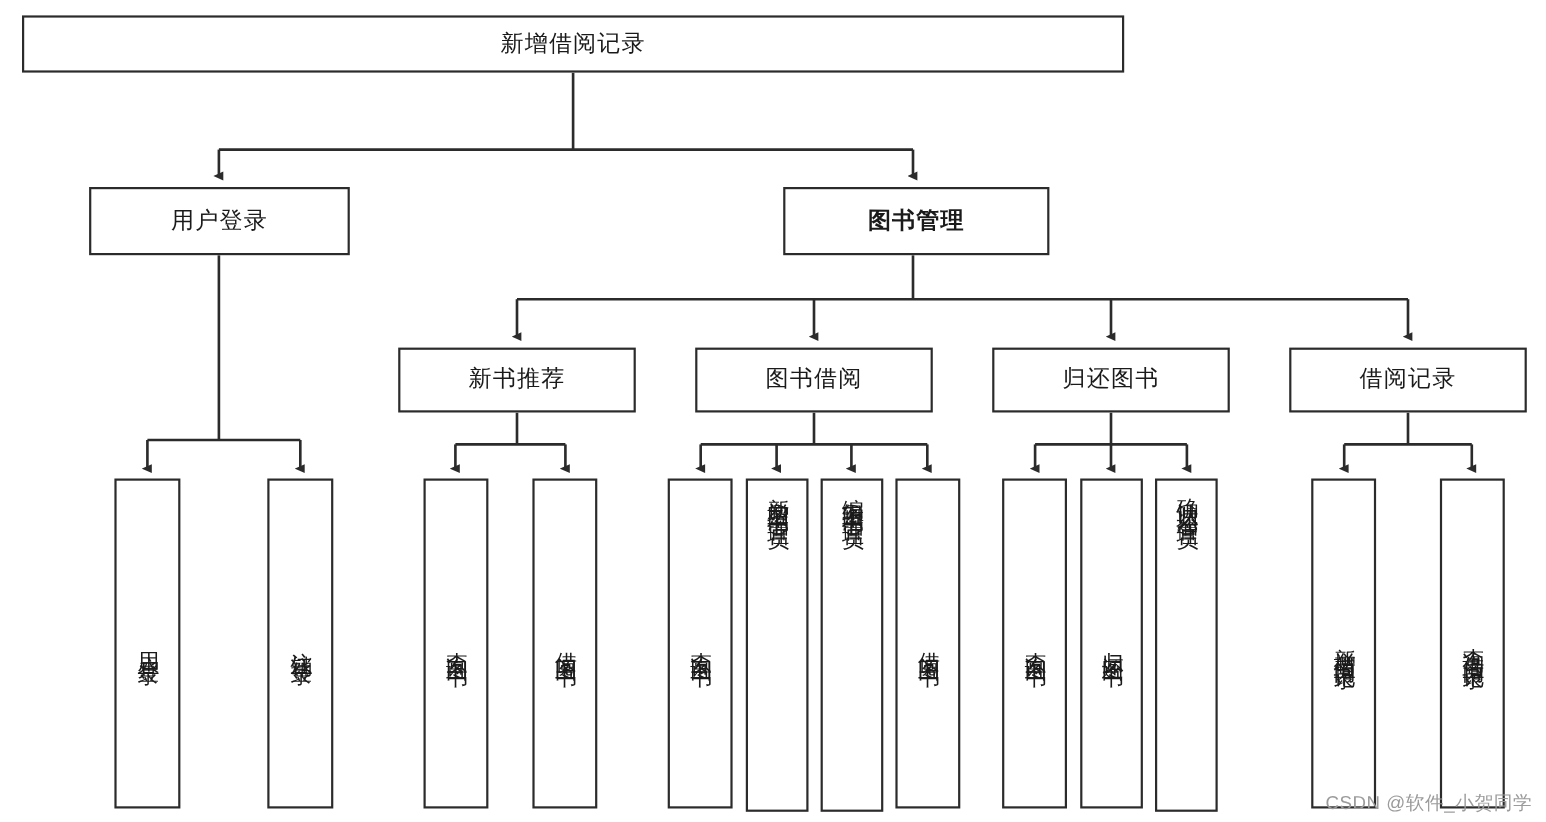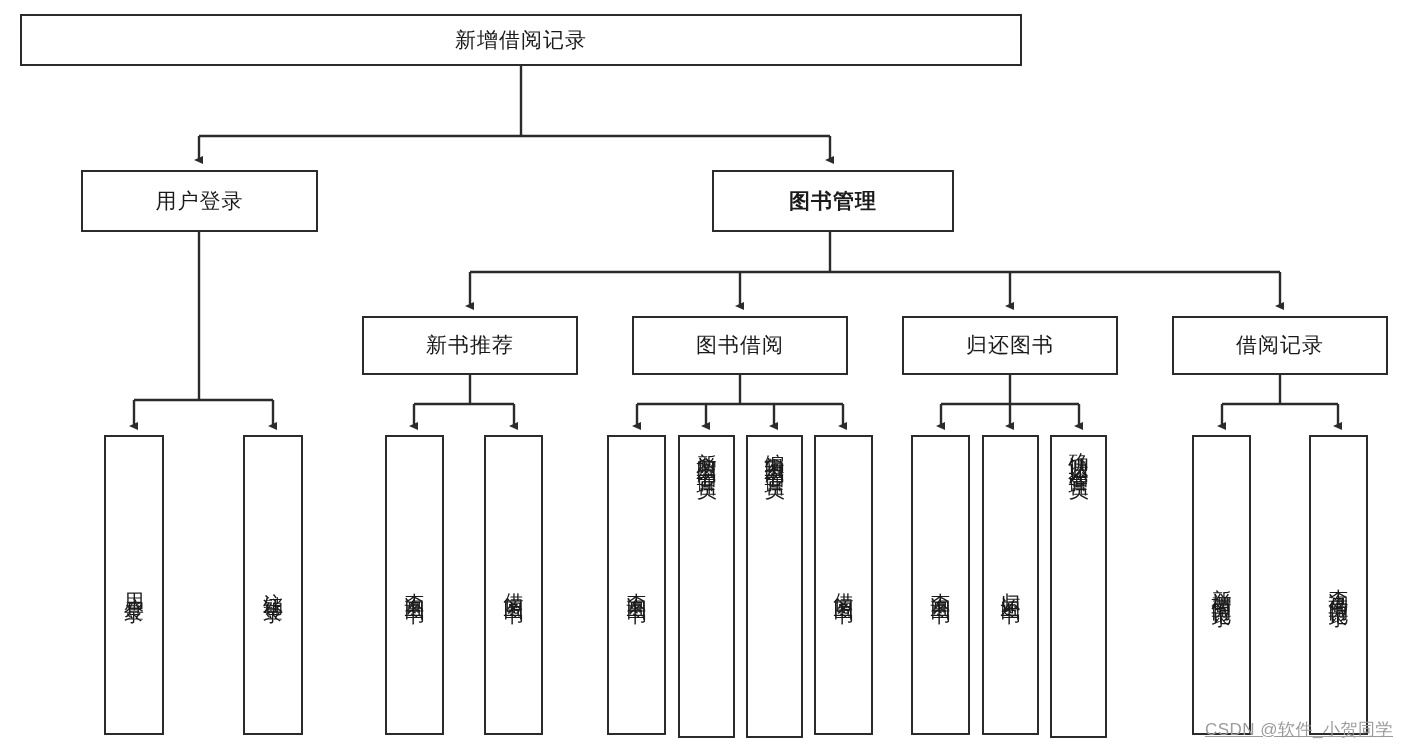--- a/index.html
+++ b/index.html
@@ -56,21 +56,20 @@
     pointer-events: none;
   }
   .watermark {
     position: absolute;
     right: 12px;
     bottom: 6px;
     font-size: 17px;
     color: #9b9b9b;
     letter-spacing: 0.5px;
     white-space: nowrap;
-    text-decoration: underline;
   }
 </style>
 </head>
 <body>
 
 <div id="canvas">
 
   <svg id="edges" viewBox="0 0 1405 747">
     <defs>
       <marker id="arrow" markerWidth="10" markerHeight="10" refX="5" refY="5" orient="auto" markerUnits="userSpaceOnUse">

